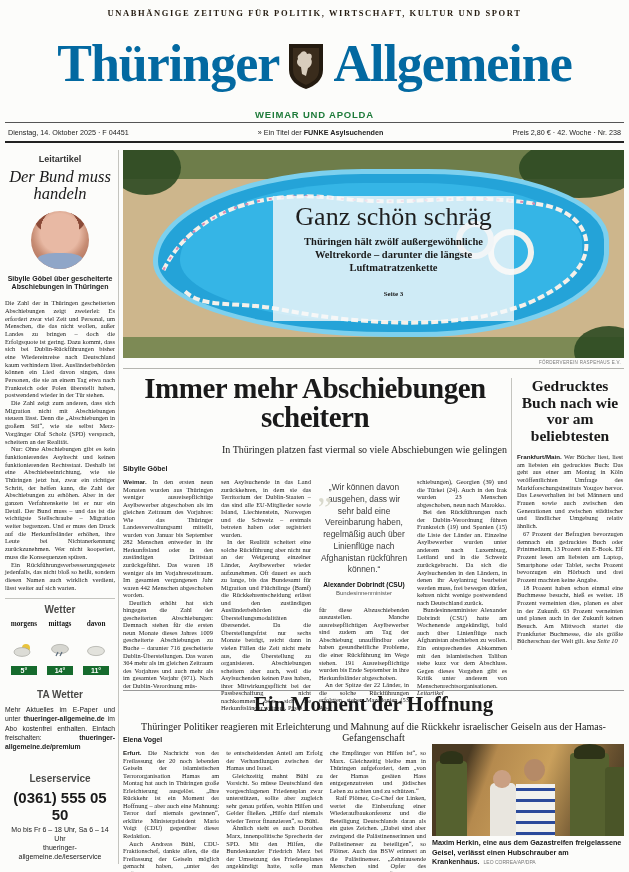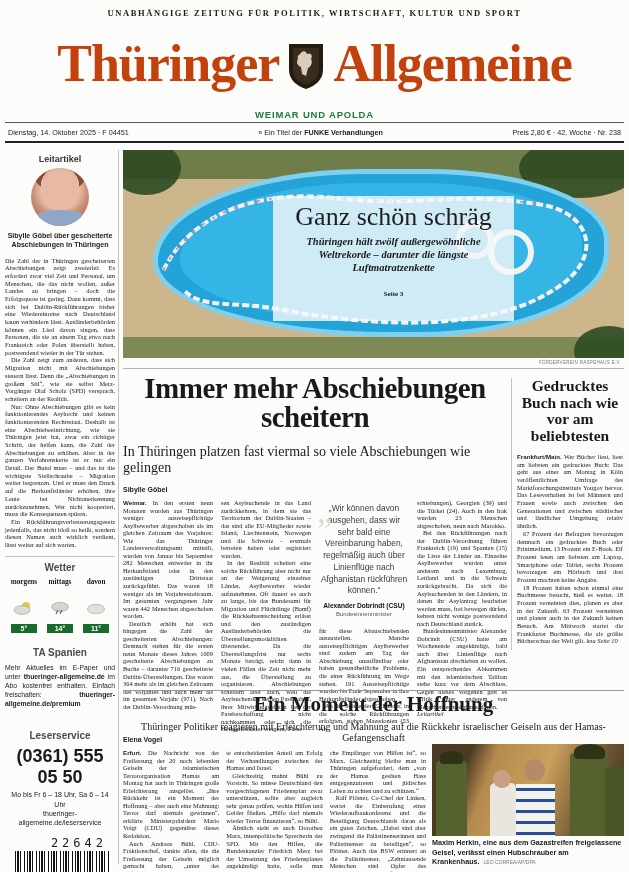--- a/index.html
+++ b/index.html
@@ -3,21 +3,21 @@
 <meta charset="utf-8">
 <style>
   html,body{margin:0;padding:0;background:#e8e8e4;}
   .page{position:relative;width:629px;height:872px;background:#fcfcfa;margin:0 auto;
         font-family:"Liberation Serif",serif;color:#1a1a1a;overflow:hidden;}
   
   .tagline{position:absolute;top:8px;left:0;right:0;text-align:center;
            font-size:8.5px;font-weight:bold;letter-spacing:1.6px;color:#241b10;}
   .masthead{position:absolute;top:24px;left:0;right:0;height:80px;display:flex;
             align-items:center;justify-content:center;gap:8px;}
-  .masthead .word{font-size:52px;font-weight:bold;color:#c2410c;letter-spacing:-1px;line-height:1;}
+  .masthead .word{font-size:52px;font-weight:bold;color:#0369a1;letter-spacing:-1px;line-height:1;}
   .crest{width:38px;height:48px;margin-top:4px;}
   .edition{position:absolute;top:109px;left:0;right:0;text-align:center;
            font-family:"Liberation Sans",sans-serif;font-weight:bold;font-size:9.5px;
            letter-spacing:.8px;}
   .rule-a{position:absolute;top:122px;left:5px;right:5px;height:1px;background:#555;}
   .infobar{position:absolute;top:126px;left:8px;right:8px;height:13px;font-size:7.2px;
            display:flex;justify-content:space-between;align-items:center;color:#222;
            font-family:"Liberation Sans",sans-serif;}
   .infobar b{font-weight:bold;}
   .rule-b{position:absolute;top:141px;left:5px;right:5px;height:2px;background:#222;}
@@ -43,21 +43,21 @@
   .wx-row{display:flex;justify-content:space-between;padding:0 2px;}
   .wx-col{width:32%;text-align:center;}
   .wx-time{font-weight:bold;font-size:7.2px;margin-bottom:13px;}
   .wx-icon{height:18px;display:flex;align-items:center;justify-content:center;}
   .wx-temp{display:inline-block;min-width:22px;margin-top:3px;padding:1px 2px;
            background:#166b2d;color:#fff;font-family:"Liberation Sans",sans-serif;
            font-weight:bold;font-size:7px;}
   .digital-text{font-family:"Liberation Sans",sans-serif;font-size:6.8px;line-height:1.35;
            text-align:justify;color:#222;}
   .digital-text b{font-weight:bold;}
-  .phone{font-family:"Liberation Sans",sans-serif;font-weight:bold;font-size:18px;
+  .phone{font-family:"Liberation Sans",sans-serif;font-weight:bold;font-size:15px;
          text-align:center;margin:1px 0 2px;}
   .ls-line{font-family:"Liberation Sans",sans-serif;font-size:7px;text-align:center;line-height:1.3;}
   .barcode-box{margin-top:9px;text-align:center;}
   .bc-num{font-family:"DejaVu Sans Mono",monospace;font-size:12px;letter-spacing:4px;
           text-align:right;padding-right:8px;}
   .bc-bars{height:36px;margin:1px 4px 1px 10px;
      background:repeating-linear-gradient(90deg,#111 0 1px,#fff 1px 2px,#111 2px 4px,#fff 4px 5px,
                 #111 5px 6px,#fff 6px 9px,#111 9px 10px,#fff 10px 12px);}
   
   .hero{position:absolute;left:123px;right:5px;top:150px;height:208px;overflow:hidden;
@@ -65,29 +65,29 @@
   .hero .tree{position:absolute;border-radius:50%;background:#2e4a22;opacity:.9;}
   .hero .pool{position:absolute;left:6%;right:3%;top:9%;bottom:10%;background:#24a3d8;
         border:5px solid #7dd0ee;border-radius:46% 40% 42% 52%/55% 42% 50% 45%;}
   .hero .pool-inner{position:absolute;inset:6% 5%;background:#35b5e6;
         border-radius:46% 40% 42% 52%/55% 42% 50% 45%;}
   .hero svg.chain{position:absolute;inset:0;width:100%;height:100%;}
   .hero .ring{position:absolute;border:6px solid #f2f2ee;border-radius:50%;}
   .hero-overlay{position:absolute;left:30%;top:22%;width:44%;padding:8px 10px 7px;
         background:rgba(246,249,250,.8);text-align:center;}
   .hero-title{font-size:26px;line-height:1;color:#1f1f1f;margin:0 0 5px;}
-  .hero-sub{font-size:10.5px;font-weight:bold;line-height:1.25;margin:0 0 4px;font-style:italic;}
+  .hero-sub{font-size:10.5px;font-weight:bold;line-height:1.25;margin:0 0 4px;}
   .hero-page{font-size:7px;font-weight:bold;margin:16px;}
   .hero-credit{position:absolute;top:360px;right:8px;font-family:"Liberation Sans",sans-serif;
         font-size:4.5px;color:#777;letter-spacing:.3px;}
   .rule-photo{position:absolute;top:368px;left:123px;right:5px;height:1px;background:#b5b5b0;}
   
   .main-art{position:absolute;left:123px;top:374px;width:384px;}
   .main-head{font-size:29px;text-align:center;line-height:1;margin:0 0 8px;letter-spacing:-.5px;}
-  .main-sub{font-size:14px;text-align:left;margin:12px 0 10px;}
+  .main-sub{font-size:10px;text-align:right;margin:12px 0 10px;}
   .byline{font-family:"Liberation Sans",sans-serif;font-weight:bold;font-size:7px;margin:0 0 6px;}
   .cols{display:flex;gap:8px;height:242px;overflow:hidden;}
   .col{flex:1;font-size:6.4px;line-height:1.18;text-align:justify;overflow:hidden;}
   .col p{margin:0;}
   .col p + p{text-indent:6px;}
   .dateline{font-weight:bold;font-family:"Liberation Sans",sans-serif;font-size:6.2px;}
   .pullquote{position:relative;text-align:center;font-family:"Liberation Sans",sans-serif;
         color:#3a3a3a;font-size:8.4px;line-height:1.4;padding:4px 0 2px;margin-bottom:6px;}
   .pq-mark{position:absolute;left:-2px;top:-4px;font-size:34px;color:#d9d9cc;
         font-family:"Liberation Serif",serif;line-height:1;}
@@ -134,28 +134,29 @@
       <path d="M2 2 h34 v26 c0 10 -8 16 -17 19 c-9 -3 -17 -9 -17 -19 z" fill="#241b10"></path>
       <path d="M6 6 h26 v22 c0 8 -6 12 -13 15 c-7 -3 -13 -7 -13 -15 z" fill="#3a2c1c"></path>
       <path d="M13 12 c3 -4 6 -3 7 0 c4 -2 6 2 4 5 c2 3 0 8 -3 9 l-2 8 l-4 -2 l-1 -7 c-4 -1 -5 -6 -3 -8 c-1 -2 0 -4 2 -5 z" fill="#d8cdbd"></path>
     </svg>
     <span class="word">Allgemeine</span>
   </div>
   <div class="edition" style="color:#1e7b3a">WEIMAR UND APOLDA</div>
   <div class="rule-a"></div>
   <div class="infobar">
     <span>Dienstag, 14. Oktober 2025 · F 04451</span>
-    <span><span>» Ein Titel der </span><b>FUNKE Verhandlungen</b></span>
+    <span><span>» Ein Titel der </span><b>FUNKE Asylsuchenden</b></span>
     <span>Preis 2,80 € · 42. Woche · Nr. 238</span>
   </div>
   <div class="rule-b"></div>
 
   <div class="vdiv-side"></div>
   <div class="sidebar">
     <div class="kicker">Leitartikel</div>
+    <div class="lead-title">Der Bund muss handeln</div>
     <div class="portrait">
       <div class="hair"></div>
       <div class="shirt"></div>
     </div>
     <div class="auth-cap">Sibylle Göbel über gescheiterte Abschiebungen in Thüringen</div>
     <div class="lead-body">
       <p>Die Zahl der in Thüringen gescheiterten Abschiebungen zeigt zweierlei: Es erfordert zwar viel Zeit und Personal, um Menschen, die das nicht wollen, außer Landes zu bringen – doch die Erfolgsquote ist gering. Dazu kommt, dass sich bei Dublin-Rückführungen bisher eine Wiedereinreise nach Deutschland kaum verhindern lässt. Ausländerbehörden können ein Lied davon singen, dass Personen, die sie an einem Tag etwa nach Frankreich oder Polen überstellt haben, postwendend wieder in der Tür stehen.</p>
       <p>Die Zahl zeigt zum anderen, dass sich Migration nicht mit Abschiebungen steuern lässt. Denn die „Abschiebungen in großem Stil“, wie sie selbst Merz-Vorgänger Olaf Scholz (SPD) versprach, scheitern an der Realität.</p>
       <p>Nur: Ohne Abschiebungen gibt es kein funktionierendes Asylrecht und keinen funktionierenden Rechtsstaat. Deshalb ist eine Abschiebeeinrichtung, wie sie Thüringen jetzt hat, zwar ein richtiger Schritt, der helfen kann, die Zahl der Abschiebungen zu erhöhen. Aber in der ganzen Verfahrenskette ist er nur ein Detail. Der Bund muss – und das ist die wichtigste Stellschraube – Migration weiter begrenzen. Und er muss den Druck auf die Herkunftsländer erhöhen, ihre Leute bei Nichtanerkennung zurückzunehmen. Wer nicht kooperiert, muss die Konsequenzen spüren.</p>
       <p>Ein Rückführungsverbesserungsgesetz jedenfalls, das nicht bloß so heißt, sondern diesen Namen auch wirklich verdient, lässt weiter auf sich warten.</p>
@@ -188,21 +189,21 @@
         <div class="wx-time">davon</div>
         <div class="wx-icon">
           <svg width="22" height="16" viewBox="0 0 22 16">
               <ellipse cx="11" cy="9" rx="8.5" ry="4.6" fill="#e2e2dc" stroke="#9a9a94" stroke-width="0.6"></ellipse>
             </svg>
         </div>
         <span class="wx-temp">11°</span>
       </div>
     </div>
 
-    <div class="sec-head" style="margin-top:12px">TA Spanien</div>
+    <div class="sec-head" style="margin-top:12px">TA Wetter</div>
     <div class="digital-text">
       <span>Mehr Aktuelles im E-Paper und unter </span><b>thueringer-allgemeine.de</b><span> im Abo kostenfrei enthalten. Einfach freischalten: </span><b>thueringer-allgemeine.de/premium</b>
     </div>
 
     <div class="sec-head" style="margin-top:22px">Leserservice</div>
     <div class="phone">(0361) 555 05 50</div>
     <div class="ls-line">Mo bis Fr 6 – 18 Uhr, Sa 6 – 14 Uhr</div>
     <div class="ls-line">thueringer-allgemeine.de/leserservice</div>
 
     <div class="barcode-box">

